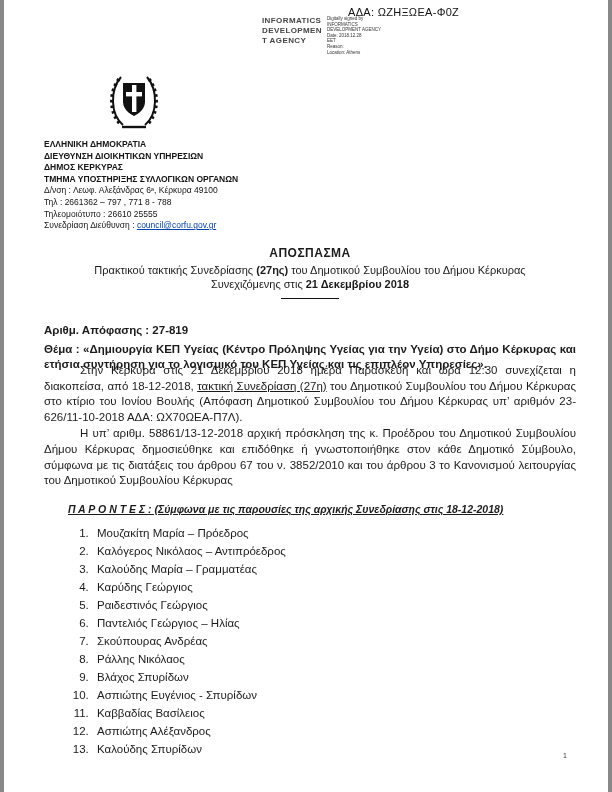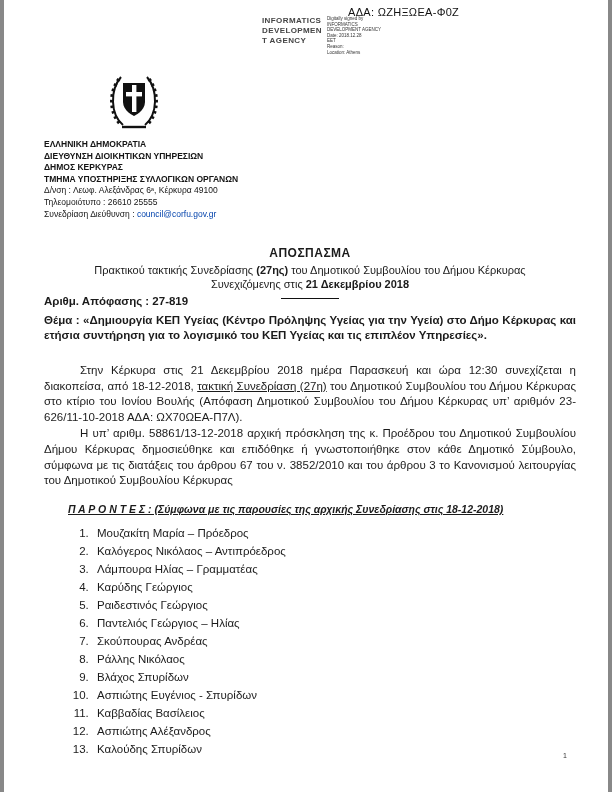--- a/index.html
+++ b/index.html
@@ -13,28 +13,28 @@
     color:#1b1b1b;
     overflow:hidden;
   }
   .ada { position:absolute; top:6px; left:344px; font-size:11px; letter-spacing:0.3px; color:#111; }
   .sig { position:absolute; top:16px; left:258px; display:flex; gap:5px; }
   .sig-agency { font-size:8px; font-weight:bold; color:#454545; line-height:10px; letter-spacing:0.4px; }
   .sig-details { font-size:4.5px; color:#333; line-height:5.6px; width:84px; }
   .emblem { position:absolute; top:70px; left:102px; width:56px; height:64px; }
   .letterhead { position:absolute; top:139px; left:40px; font-size:8.5px; line-height:11.6px; color:#141414; }
   .lh-bold { font-weight:bold; }
-  .email-link { color:#0645ad; cursor:pointer; }
+  .email-link { color:#0645ad; text-decoration:underline; cursor:pointer; }
   .title-block { position:absolute; top:246px; left:0; width:612px; text-align:center; }
   .apospasma { font-size:12px; font-weight:bold; letter-spacing:0.5px; margin-bottom:3px; }
   .title-line { font-size:11px; line-height:14px; }
   .b { font-weight:bold; }
   .u { text-decoration:underline; }
   .divider { width:58px; border-top:1.6px solid #111; margin:7px auto 0 auto; }
-  .decision { position:absolute; top:295px; left:40px; width:532px; font-size:11.5px; font-weight:bold; }
+  .decision { position:absolute; top:324px; left:40px; width:532px; font-size:11.5px; font-weight:bold; }
   .decision-number { margin-bottom:6px; }
   .decision-subject { text-align:justify; line-height:15px; }
   .body-text { position:absolute; top:363px; left:40px; width:532px; font-size:11.5px; line-height:15.6px; text-align:justify; }
   .body-text p { text-indent:36px; margin-bottom:1px; }
   .attendees { position:absolute; top:503px; left:64px; width:500px; font-size:10.5px; }
   .attendees-heading { font-weight:bold; font-style:italic; text-decoration:underline; margin-bottom:9px; }
   .attendees ol { margin:0 0 0 2px; padding-left:22px; font-size:11.5px; font-style:normal; }
   .attendees li { line-height:18px; padding-left:5px; }
   .page-number { position:absolute; top:752px; left:559px; font-size:7px; color:#333; }
 </style>
@@ -74,20 +74,21 @@
       <path d="M16,57 h24" stroke="#111" stroke-width="2.4"></path>
     </svg>
   </div>
 
   <div class="letterhead">
     <div class="lh-bold">ΕΛΛΗΝΙΚΗ  ΔΗΜΟΚΡΑΤΙΑ</div>
     <div class="lh-bold">ΔΙΕΥΘΥΝΣΗ ΔΙΟΙΚΗΤΙΚΩΝ ΥΠΗΡΕΣΙΩΝ</div>
     <div class="lh-bold">ΔΗΜΟΣ  ΚΕΡΚΥΡΑΣ</div>
     <div class="lh-bold">ΤΜΗΜΑ ΥΠΟΣΤΗΡΙΞΗΣ ΣΥΛΛΟΓΙΚΩΝ ΟΡΓΑΝΩΝ</div>
     <div>Δ/νση : Λεωφ. Αλεξάνδρας 6ᵃ, Κέρκυρα 49100</div>
+    <div>Τηλ : 2661362 – 797 , 771 8 - 788</div>
     <div>Τηλεομοιότυπο : 26610 25555</div>
     <div><span>Συνεδρίαση Διεύθυνση : </span><a class="email-link">council@corfu.gov.gr</a></div>
   </div>
 
   <div class="title-block">
     <div class="apospasma">ΑΠΟΣΠΑΣΜΑ</div>
     <div class="title-line"><span>Πρακτικού τακτικής Συνεδρίασης </span><span class="b">(27ης)</span><span> του Δημοτικού Συμβουλίου του Δήμου Κέρκυρας</span></div>
     <div class="title-line"><span>Συνεχιζόμενης στις </span><span class="b">21 Δεκεμβρίου 2018</span></div>
     <div class="divider"></div>
   </div>
@@ -100,21 +101,21 @@
   <div class="body-text">
     <p><span>Στην Κέρκυρα στις 21 Δεκεμβρίου 2018 ημέρα Παρασκευή και ώρα 12:30 συνεχίζεται η διακοπείσα, από 18-12-2018, </span><span class="u">τακτική Συνεδρίαση (27η)</span><span> του Δημοτικού Συμβουλίου του Δήμου Κέρκυρας στο κτίριο του Ιονίου Βουλής (Απόφαση Δημοτικού Συμβουλίου του Δήμου Κέρκυρας υπ’ αριθμόν 23-626/11-10-2018 ΑΔΑ: ΩΧ70ΩΕΑ-Π7Λ).</span></p>
     <p>Η υπ’ αριθμ. 58861/13-12-2018 αρχική πρόσκληση της κ. Προέδρου του Δημοτικού Συμβουλίου Δήμου Κέρκυρας δημοσιεύθηκε και επιδόθηκε ή γνωστοποιήθηκε στον κάθε Δημοτικό Σύμβουλο, σύμφωνα με τις διατάξεις του άρθρου 67 του ν. 3852/2010 και του άρθρου 3 το Κανονισμού λειτουργίας του Δημοτικού Συμβουλίου Κέρκυρας</p>
   </div>
 
   <div class="attendees">
     <div class="attendees-heading">Π Α Ρ Ο Ν Τ Ε Σ : (Σύμφωνα με τις παρουσίες της αρχικής Συνεδρίασης στις 18-12-2018)</div>
     <ol>
       <li>Μουζακίτη Μαρία – Πρόεδρος</li>
       <li>Καλόγερος Νικόλαος – Αντιπρόεδρος</li>
-      <li>Λάμπουρα Ηλίας – Γραμματέας</li>
+      <li>Καλούδης Μαρία – Γραμματέας</li>
       <li>Καρύδης Γεώργιος</li>
       <li>Ραιδεστινός Γεώργιος</li>
       <li>Παντελιός Γεώργιος – Ηλίας</li>
       <li>Σκούπουρας Ανδρέας</li>
       <li>Ράλλης Νικόλαος</li>
       <li>Βλάχος Σπυρίδων</li>
       <li>Ασπιώτης Ευγένιος - Σπυρίδων</li>
       <li>Καββαδίας Βασίλειος</li>
       <li>Ασπιώτης Αλέξανδρος</li>
       <li>Καλούδης Σπυρίδων</li>

